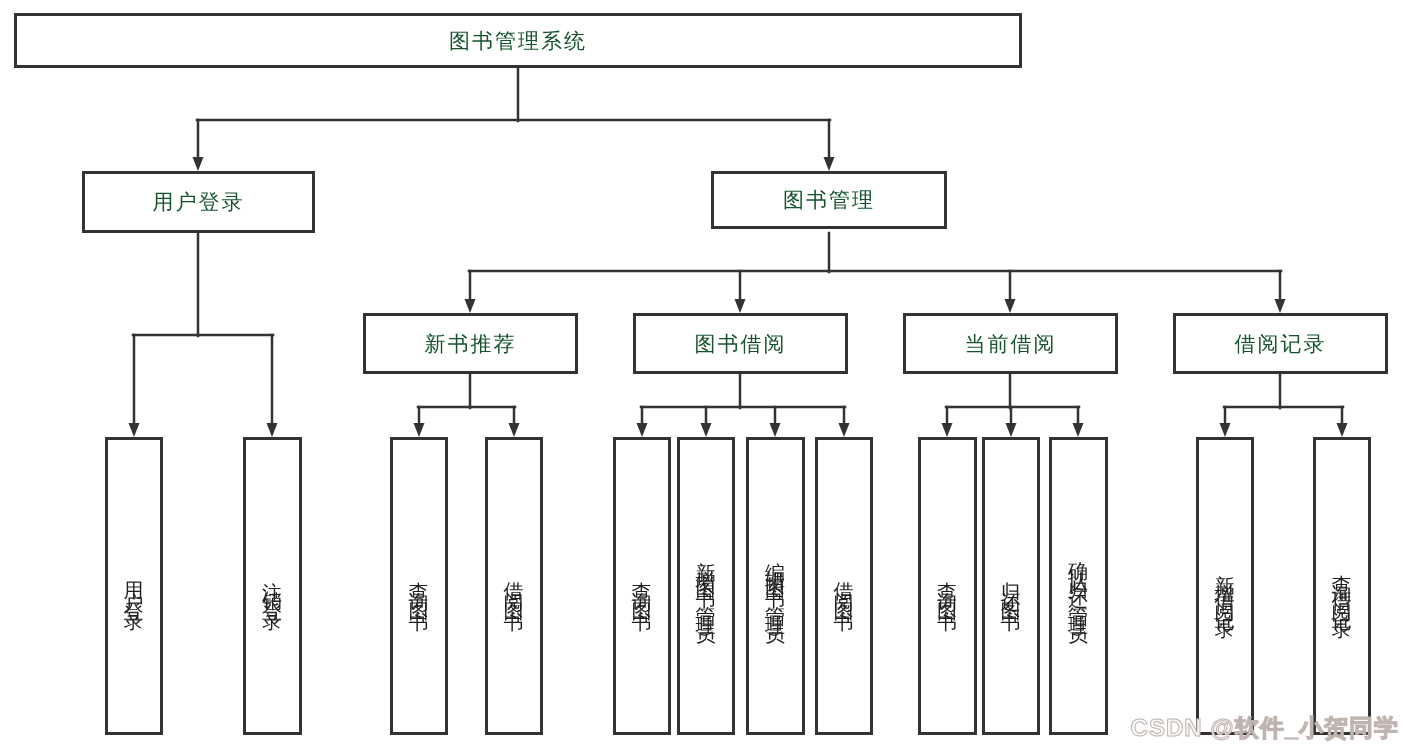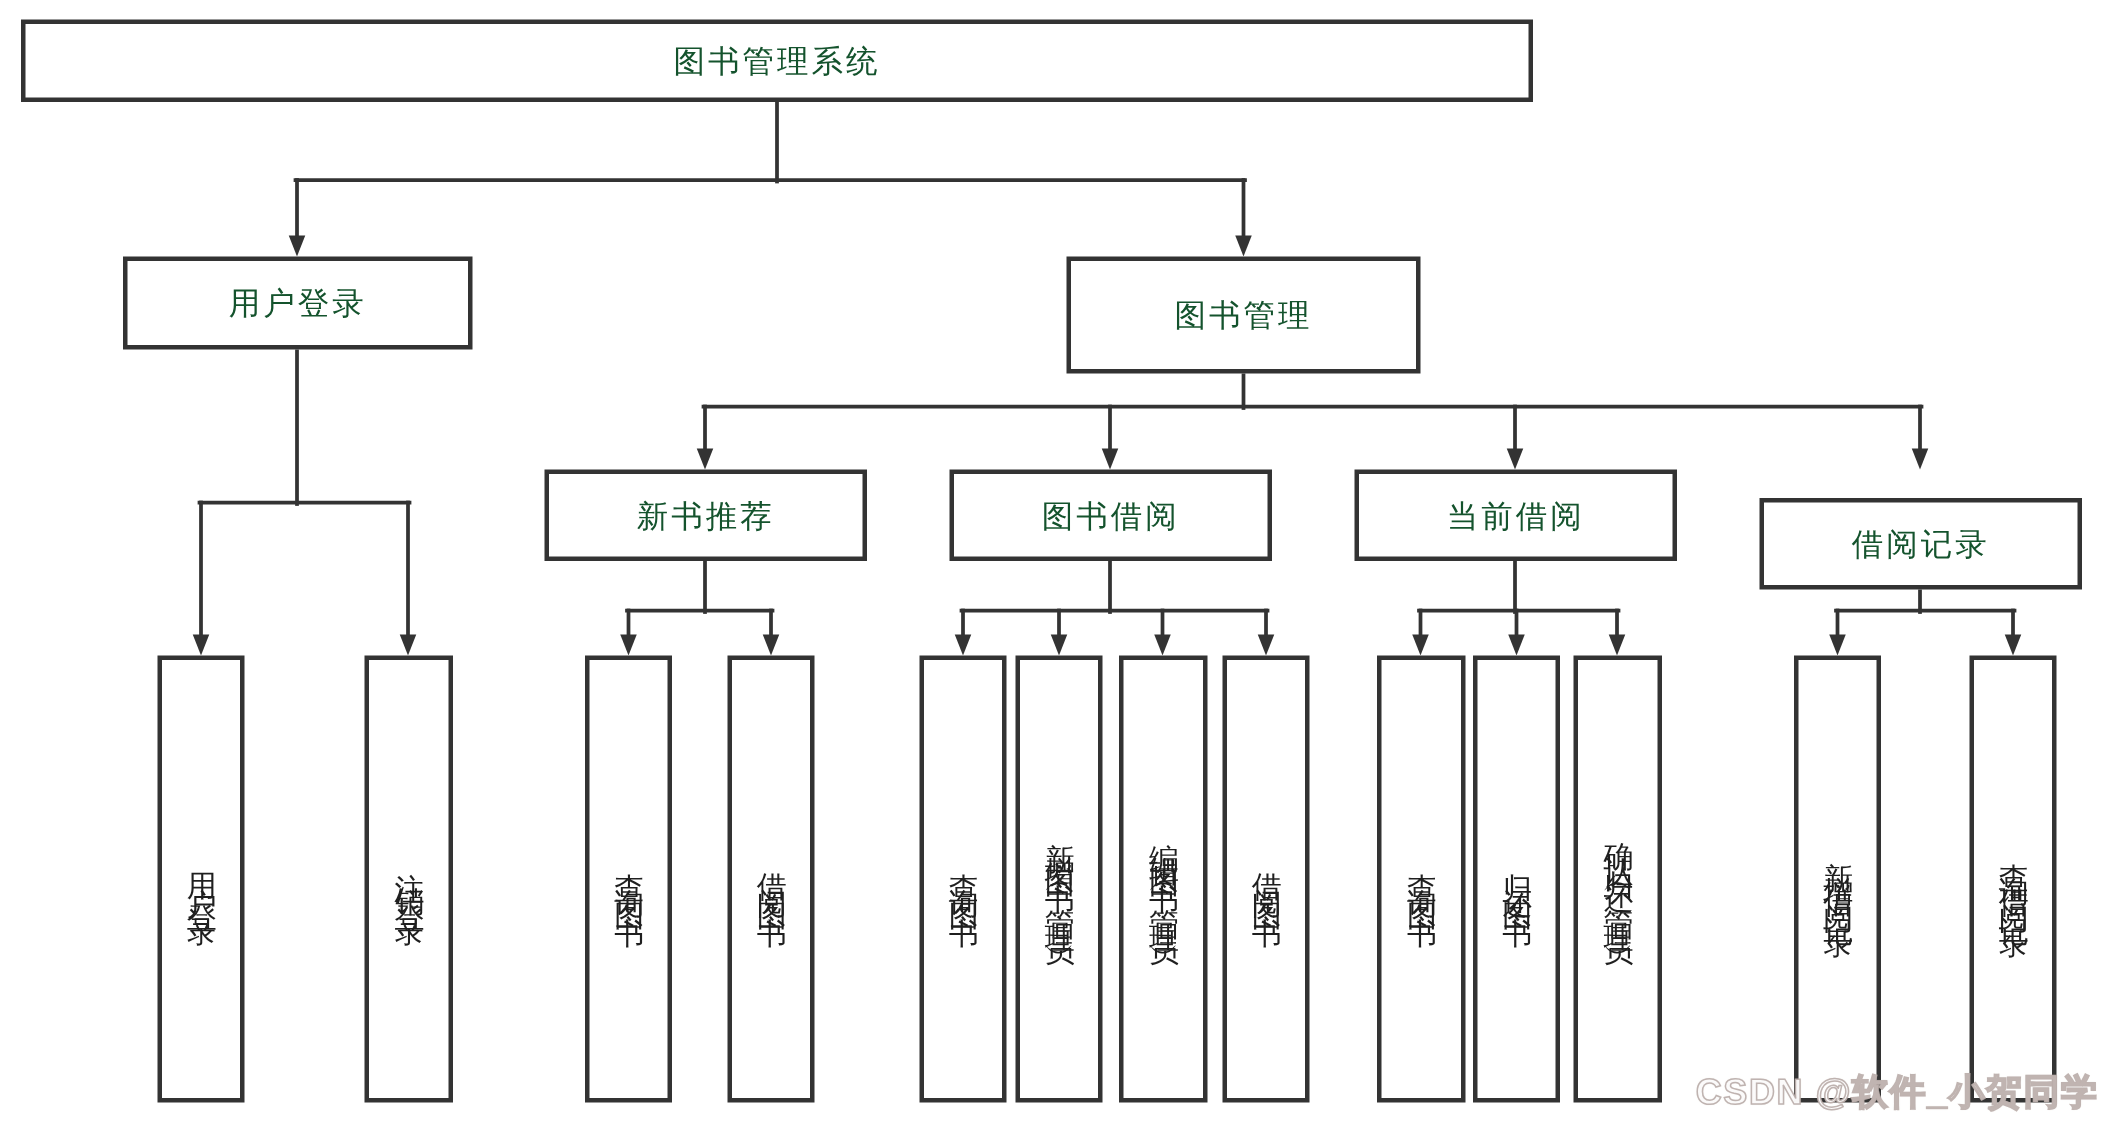--- a/index.html
+++ b/index.html
@@ -33,26 +33,26 @@
     justify-content: center;
     font-size: 21px;
     letter-spacing: 2px;
     color: #14532d;
     white-space: nowrap;
   }
   .root {
     left: 14px; top: 13px; width: 1008px; height: 55px;
   }
   .lvl2-a { left: 82px;  top: 171px; width: 233px; height: 62px; }
-  .lvl2-b { left: 711px; top: 171px; width: 236px; height: 78px; }
+  .lvl2-b { left: 711px; top: 171px; width: 236px; height: 58px; }
   .lvl3   { top: 313px; height: 61px; width: 215px; }
   .l3-a { left: 363px; }
   .l3-b { left: 633px; }
   .l3-c { left: 903px; }
-  .l3-d { left: 1173px; margin-top: 19px; }
+  .l3-d { left: 1173px; }
   .leaf {
     position: absolute;
     z-index: 2;
     box-sizing: border-box;
     top: 437px;
     width: 58px;
     height: 298px;
     border: 3px solid #333333;
     background: #ffffff;
     display: flex;

